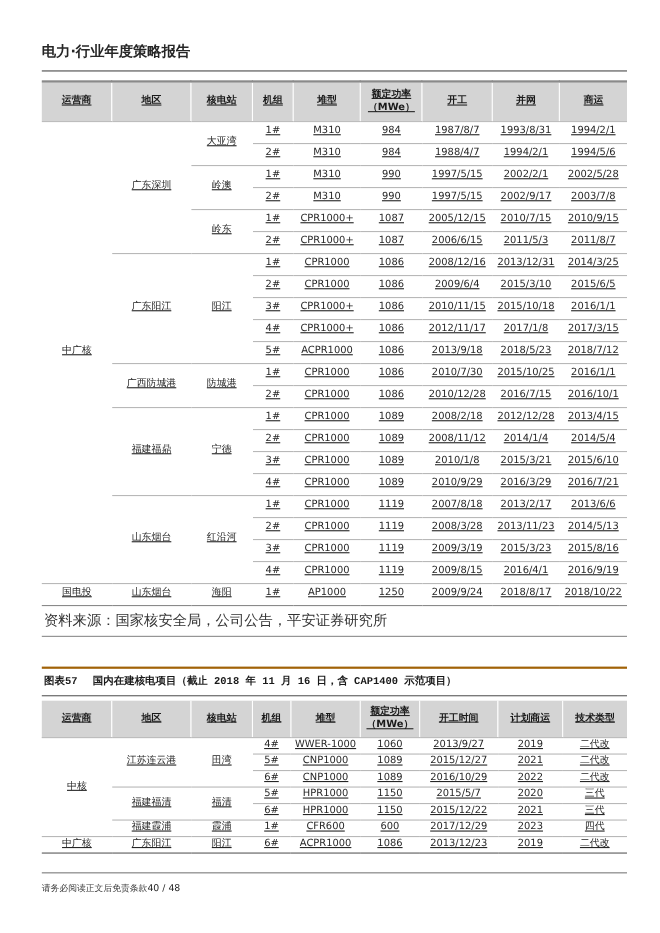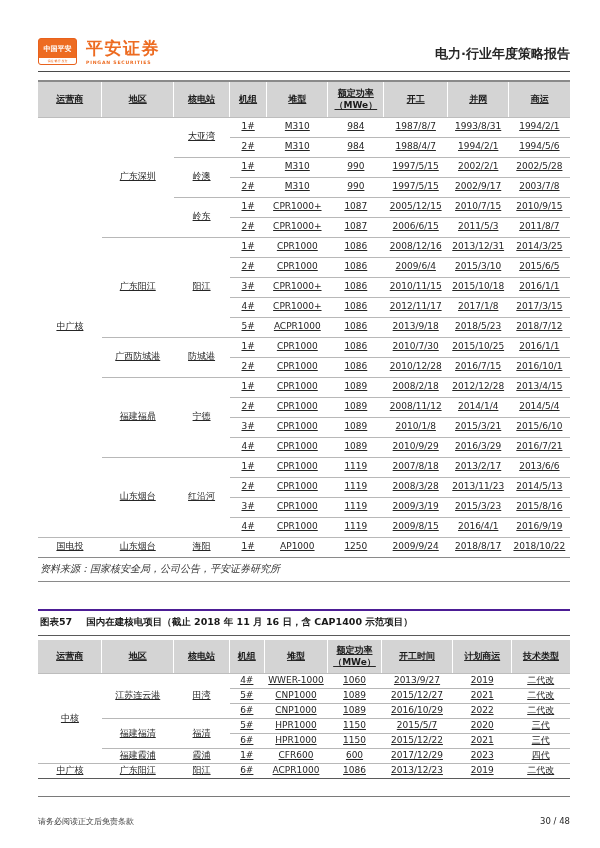--- a/index.html
+++ b/index.html
@@ -38,55 +38,45 @@
   }
 
   
   .t1 { margin-top: 8px; border-top: 2px solid #8a8a8a; border-bottom: 1.5px solid #8a8a8a; }
   .t1 th { height: 36px; }
   .t1 td { height: 20px; }
   .t1 tbody tr:last-child td { border-bottom: none; }
   .t1 col.c1{width:12%} .t1 col.c2{width:13.5%} .t1 col.c3{width:10.5%} .t1 col.c4{width:7%}
   .t1 col.c5{width:11.5%} .t1 col.c6{width:10.5%} .t1 col.c7{width:12%} .t1 col.c8{width:11.5%} .t1 col.c9{width:11.5%}
 
-  .source { border-bottom: 1.5px solid #8a8a8a; padding: 4px 2px 5px; font-size: 10px; font-style: italic; color: #333333; }
-
-  
-  .fig-title { margin-top: 27px; border-top: 2px solid #4c1d95; border-bottom: 1px solid #5a5a5a; padding: 5px 2px 6px; font-size: 9.5px; font-weight: bold; color: #1a1a1a; }
+  .source { border-bottom: 1.5px solid #8a8a8a; padding: 4px 2px 5px; font-size: 13px; color: #333333; }
+
+  
+  .fig-title { margin-top: 27px; border-top: 2px solid #a16207; border-bottom: 1px solid #5a5a5a; padding: 5px 2px 6px; font-size: 9.5px; font-weight: bold; color: #1a1a1a; font-family: Liberation Mono, monospace; }
   .fig-title .fig-label { margin-right: 14px; }
 
   
   .t2 { margin-top: 4px; border-bottom: 1.5px solid #5a5a5a; }
   .t2 th { height: 34px; }
   .t2 td { height: 15px; }
   .t2 tbody tr:last-child td { border-bottom: none; }
   .t2 col.c1{width:12%} .t2 col.c2{width:13.5%} .t2 col.c3{width:10.5%} .t2 col.c4{width:6.5%}
   .t2 col.c5{width:12%} .t2 col.c6{width:10%} .t2 col.c7{width:13.5%} .t2 col.c8{width:11%} .t2 col.c9{width:11%}
 
   
-  .footer { margin-top: 17px; border-top: 1px solid #7a7a7a; padding-top: 19px; display: flex; justify-content: space-between; align-items: baseline; }
+  .footer { margin-top: 17px; border-top: 1px solid #7a7a7a; padding-top: 8px; display: flex; justify-content: flex-start; align-items: baseline; }
   .disclaimer { font-size: 8px; color: #3d3d3d; }
   .page-num { font-size: 8.5px; color: #262626; }
 </style>
 </head>
 <body>
 
 <div class="page">
 
   <div class="hdr">
-    <div class="logo">
-      <div class="badge">
-        <div class="badge-top">中国平安</div>
-        <div class="badge-bottom">保险·银行·投资</div>
-      </div>
-      <div class="brand-col">
-        <div class="brand">平安证券</div>
-        <div class="brand-en">PINGAN SECURITIES</div>
-      </div>
-    </div>
     <div class="report-title">电力·行业年度策略报告</div>
   </div>
 
   <table class="t1">
     <colgroup>
       <col class="c1">
         <col class="c2">
         <col class="c3">
         <col class="c4">
         <col class="c5">
@@ -402,16 +392,16 @@
           <td>1086</td>
           <td>2013/12/23</td>
           <td>2019</td>
           <td>二代改</td>
         </tr>
       </tbody>
   </table>
 
   <div class="footer">
     <div class="disclaimer">请务必阅读正文后免责条款</div>
-    <div class="page-num">30 / 48</div>
+    <div class="page-num">40 / 48</div>
   </div>
 
 </div>
 
 </body></html>

